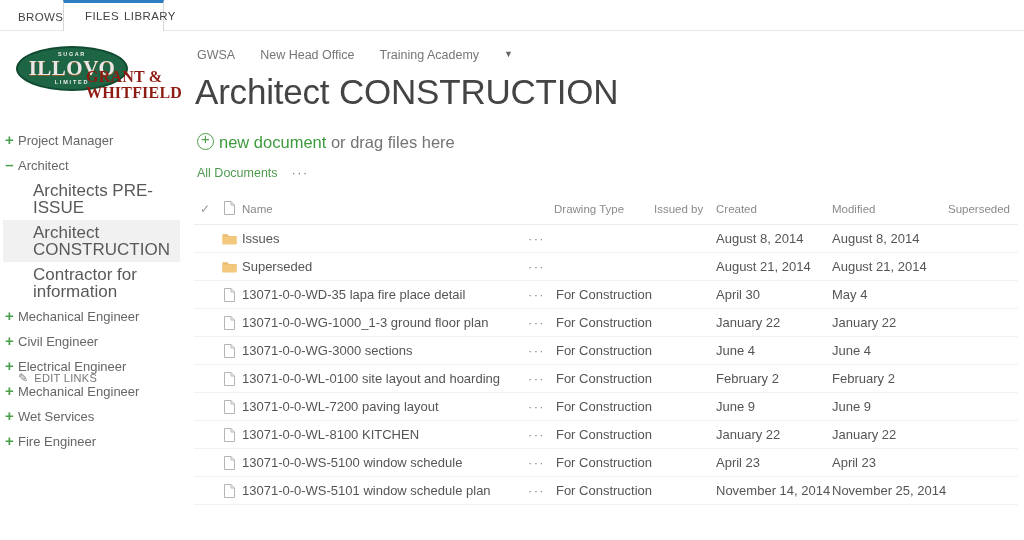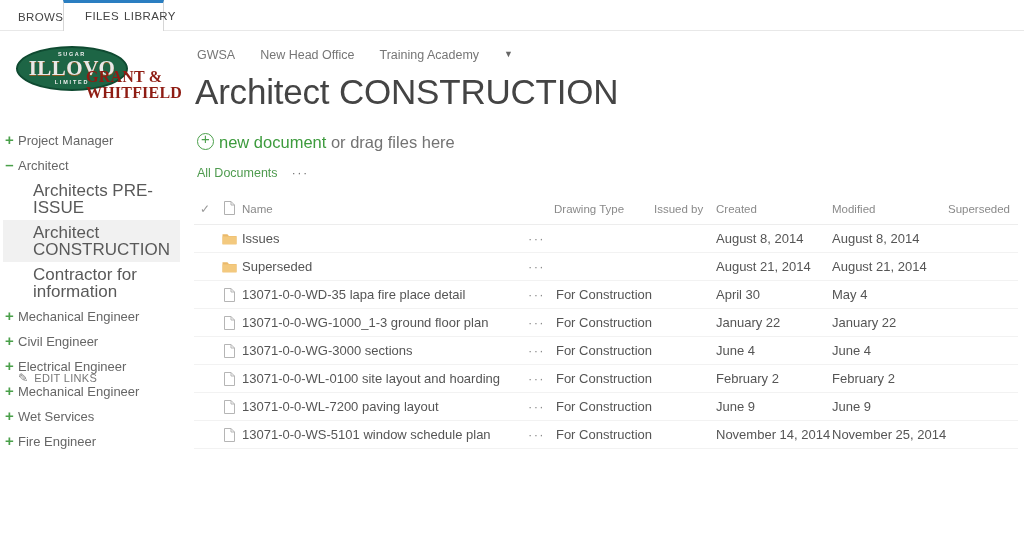--- a/index.html
+++ b/index.html
@@ -442,20 +442,52 @@
               <td class="c-super"></td>
             </tr>
             <tr>
               <td class="c-check"></td>
               <td class="c-icon">
                 <svg class="ficon" width="11" height="14" viewBox="0 0 11 14">
                   <path d="M0.5 0.5 H7 L10.5 4 V13.5 H0.5 Z" fill="#ffffff" stroke="#b5b5b5" stroke-width="1"></path>
                   <path d="M7 0.5 V4 H10.5" fill="none" stroke="#b5b5b5" stroke-width="1"></path>
                 </svg>
               </td>
+              <td class="c-name namecell">13071-0-0-WL-8100 KITCHEN</td>
+              <td class="c-ell"><span class="ell-cell">···</span></td>
+              <td class="c-type">For Construction</td>
+              <td class="c-issue"></td>
+              <td class="c-created">January 22</td>
+              <td class="c-modified">January 22</td>
+              <td class="c-super"></td>
+            </tr>
+            <tr>
+              <td class="c-check"></td>
+              <td class="c-icon">
+                <svg class="ficon" width="11" height="14" viewBox="0 0 11 14">
+                  <path d="M0.5 0.5 H7 L10.5 4 V13.5 H0.5 Z" fill="#ffffff" stroke="#b5b5b5" stroke-width="1"></path>
+                  <path d="M7 0.5 V4 H10.5" fill="none" stroke="#b5b5b5" stroke-width="1"></path>
+                </svg>
+              </td>
+              <td class="c-name namecell">13071-0-0-WS-5100 window schedule</td>
+              <td class="c-ell"><span class="ell-cell">···</span></td>
+              <td class="c-type">For Construction</td>
+              <td class="c-issue"></td>
+              <td class="c-created">April 23</td>
+              <td class="c-modified">April 23</td>
+              <td class="c-super"></td>
+            </tr>
+            <tr>
+              <td class="c-check"></td>
+              <td class="c-icon">
+                <svg class="ficon" width="11" height="14" viewBox="0 0 11 14">
+                  <path d="M0.5 0.5 H7 L10.5 4 V13.5 H0.5 Z" fill="#ffffff" stroke="#b5b5b5" stroke-width="1"></path>
+                  <path d="M7 0.5 V4 H10.5" fill="none" stroke="#b5b5b5" stroke-width="1"></path>
+                </svg>
+              </td>
               <td class="c-name namecell">13071-0-0-WS-5101 window schedule plan</td>
               <td class="c-ell"><span class="ell-cell">···</span></td>
               <td class="c-type">For Construction</td>
               <td class="c-issue"></td>
               <td class="c-created">November 14, 2014</td>
               <td class="c-modified">November 25, 2014</td>
               <td class="c-super"></td>
             </tr>
           </tbody>
       </table>

